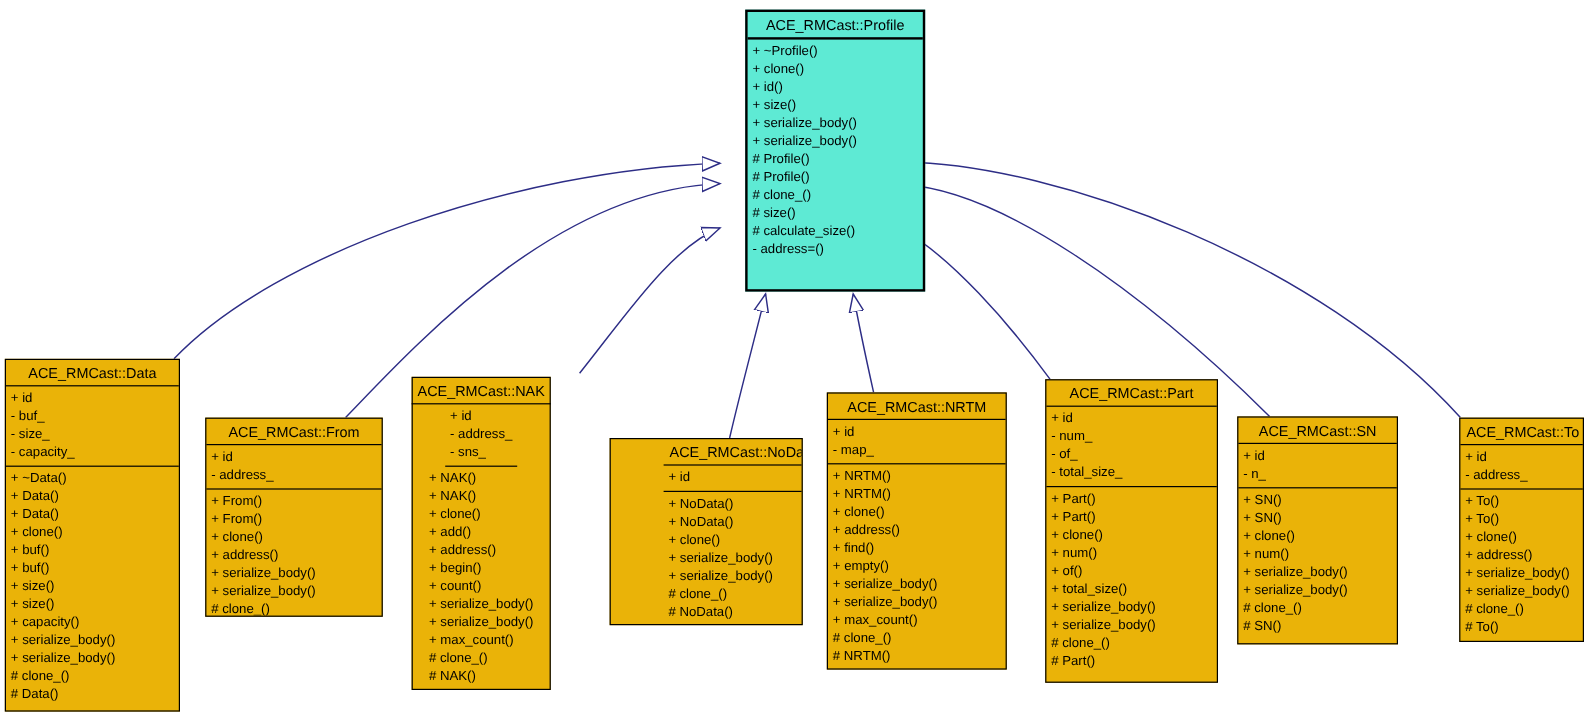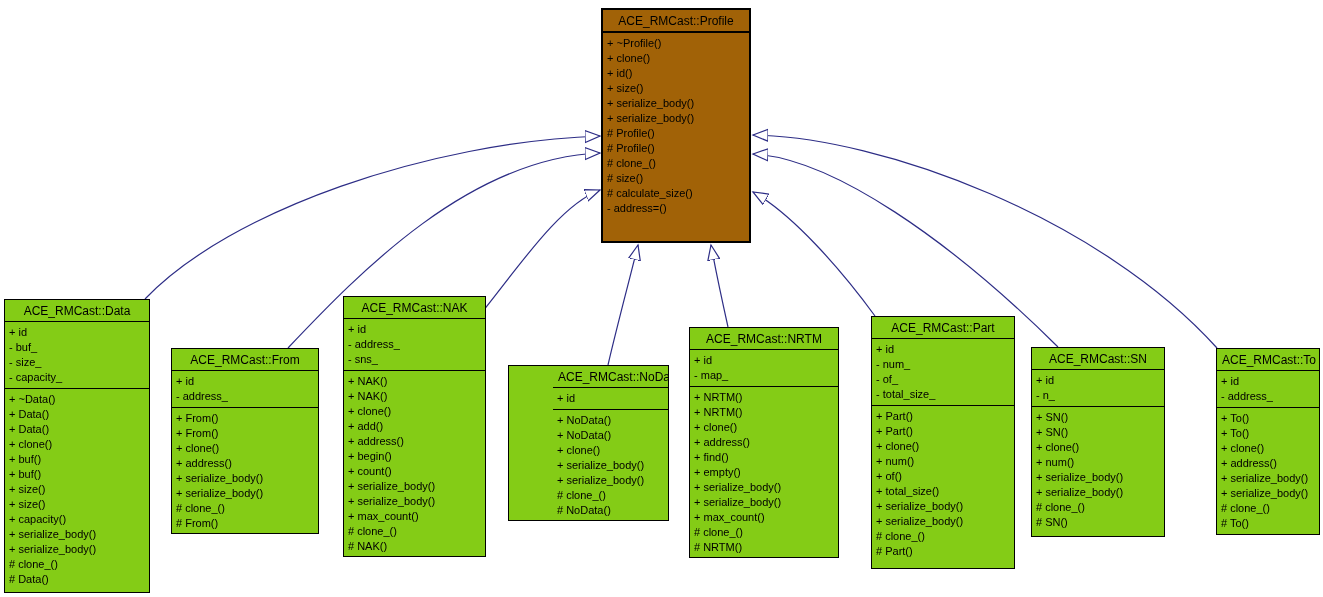--- a/index.html
+++ b/index.html
@@ -13,28 +13,29 @@
     overflow: hidden;
   }
   svg.edges {
     position: absolute;
     left: 0; top: 0;
     width: 1323px; height: 597px;
   }
   .class-box {
     position: absolute;
     box-sizing: border-box;
-    background: #84cc16;
+    background: #eab308;
     border: 1px solid #000000;
     display: flex;
     flex-direction: column;
   }
   .class-box.highlighted {
-    background: #a16207;
+    background: #5eead4;
     border-width: 2px;
+    margin-left: 20px;
   }
   .class-title {
     flex: 0 0 auto;
     text-align: center;
     font-size: 12px;
     line-height: 14px;
     padding: 4px 5px 3px 5px;
     border-bottom: 1px solid #000000;
     white-space: nowrap;
     overflow: hidden;
@@ -110,38 +111,38 @@
         <div class="member">+ buf()</div>
         <div class="member">+ size()</div>
         <div class="member">+ size()</div>
         <div class="member">+ capacity()</div>
         <div class="member">+ serialize_body()</div>
         <div class="member">+ serialize_body()</div>
         <div class="member"># clone_()</div>
         <div class="member"># Data()</div>
       </div>
     </div>
-    <div class="class-box" style="left: 171px; top: 348px; width: 148px; height: 186px;">
+    <div class="class-box" style="left: 171px; top: 348px; width: 148px; height: 166px;">
       <div class="class-title">ACE_RMCast::From</div>
       <div class="class-attrs">
         <div class="member">+ id</div>
         <div class="member">- address_</div>
       </div>
       <div class="class-methods">
         <div class="member">+ From()</div>
         <div class="member">+ From()</div>
         <div class="member">+ clone()</div>
         <div class="member">+ address()</div>
         <div class="member">+ serialize_body()</div>
         <div class="member">+ serialize_body()</div>
         <div class="member"># clone_()</div>
         <div class="member"># From()</div>
       </div>
     </div>
-    <div class="class-box" style="left: 343px; top: 296px; width: 143px; height: 261px;">
+    <div class="class-box" style="left: 343px; top: 314px; width: 116px; height: 261px; align-items: center;">
       <div class="class-title">ACE_RMCast::NAK</div>
       <div class="class-attrs">
         <div class="member">+ id</div>
         <div class="member">- address_</div>
         <div class="member">- sns_</div>
       </div>
       <div class="class-methods">
         <div class="member">+ NAK()</div>
         <div class="member">+ NAK()</div>
         <div class="member">+ clone()</div>

